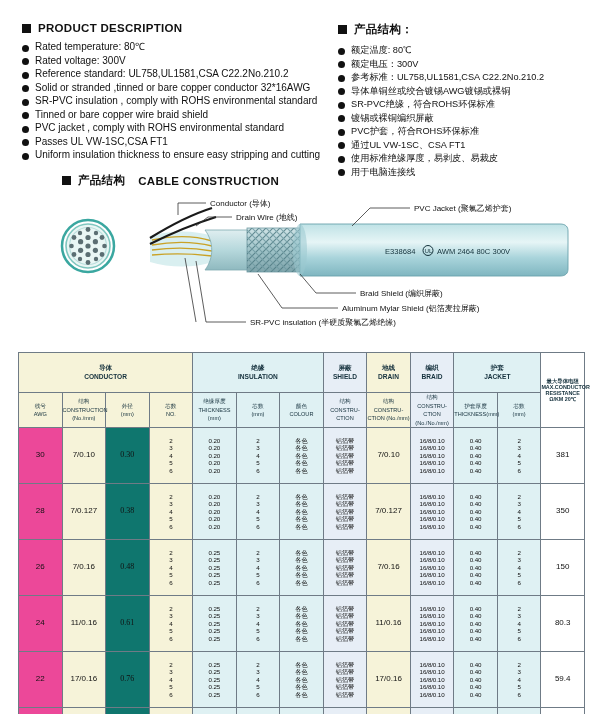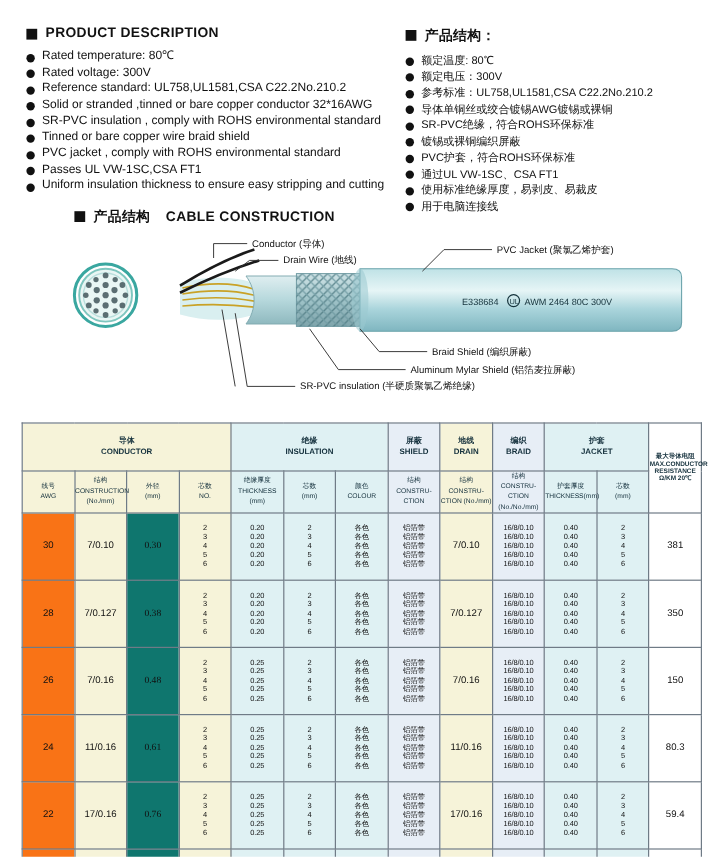--- a/index.html
+++ b/index.html
@@ -50,21 +50,21 @@
   thead th.sub { height:18px; font-size:6.4px; font-weight:normal; }
   .grp-cond { background:#f6f3d9; }
   .grp-ins  { background:#dff1f3; }
   .grp-shd  { background:#e7eef6; }
   .grp-drn  { background:#f6f3d9; }
   .grp-brd  { background:#e7eef6; }
   .grp-jkt  { background:#dff1f3; }
   .grp-wt   { background:#ffffff; }
 
   tbody td { height:56px; }
-  tbody td.c-awg   { background:#f97316; width:28px; font-size:8px; }
+  tbody td.c-awg   { background:#ec4899; width:28px; font-size:8px; }
   tbody td.c-cons  { background:#f6f3d9; width:52px; font-size:8px; }
   tbody td.c-dia   { background:#0f766e; width:36px; font-size:8px;font-family:Liberation Serif, serif; }
   tbody td.c-no    { background:#f6f3d9; width:22px; }
   tbody td.i-thk   { background:#dff1f3; width:60px; }
   tbody td.i-no    { background:#dff1f3; width:30px; }
   tbody td.i-col   { background:#dff1f3; width:56px; }
   tbody td.s-cons  { background:#e7eef6; width:50px; }
   tbody td.d-cons  { background:#f6f3d9; width:58px; font-size:8px; }
   tbody td.b-cons  { background:#e7eef6; width:50px; }
   tbody td.j-thk   { background:#dff1f3; width:56px; }

